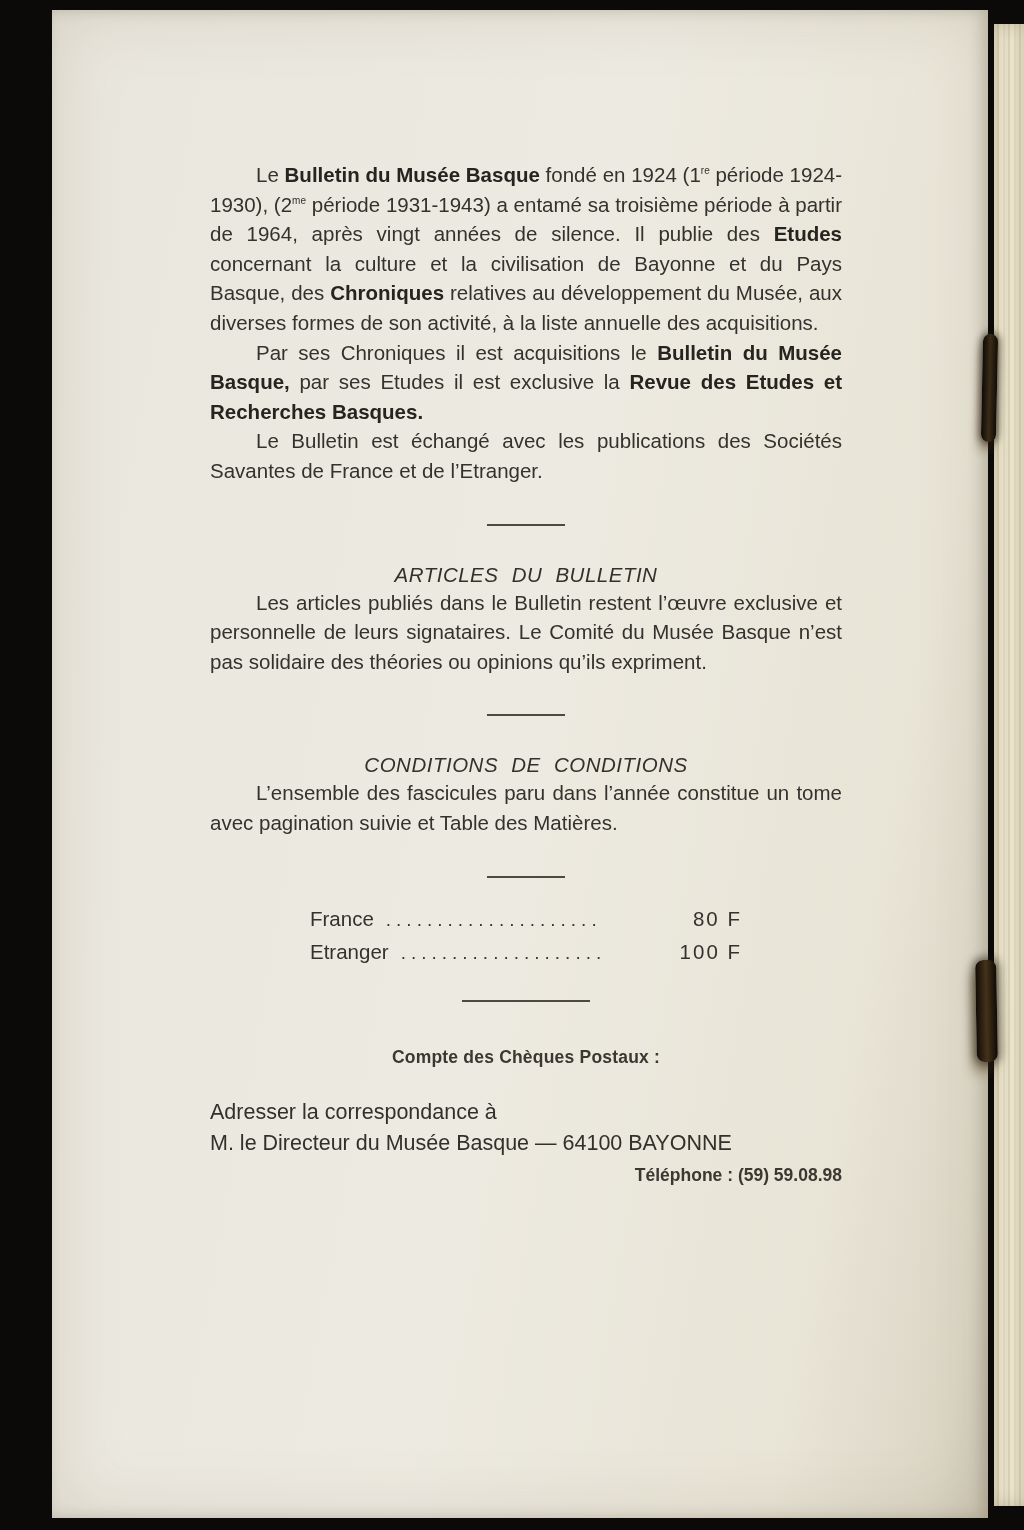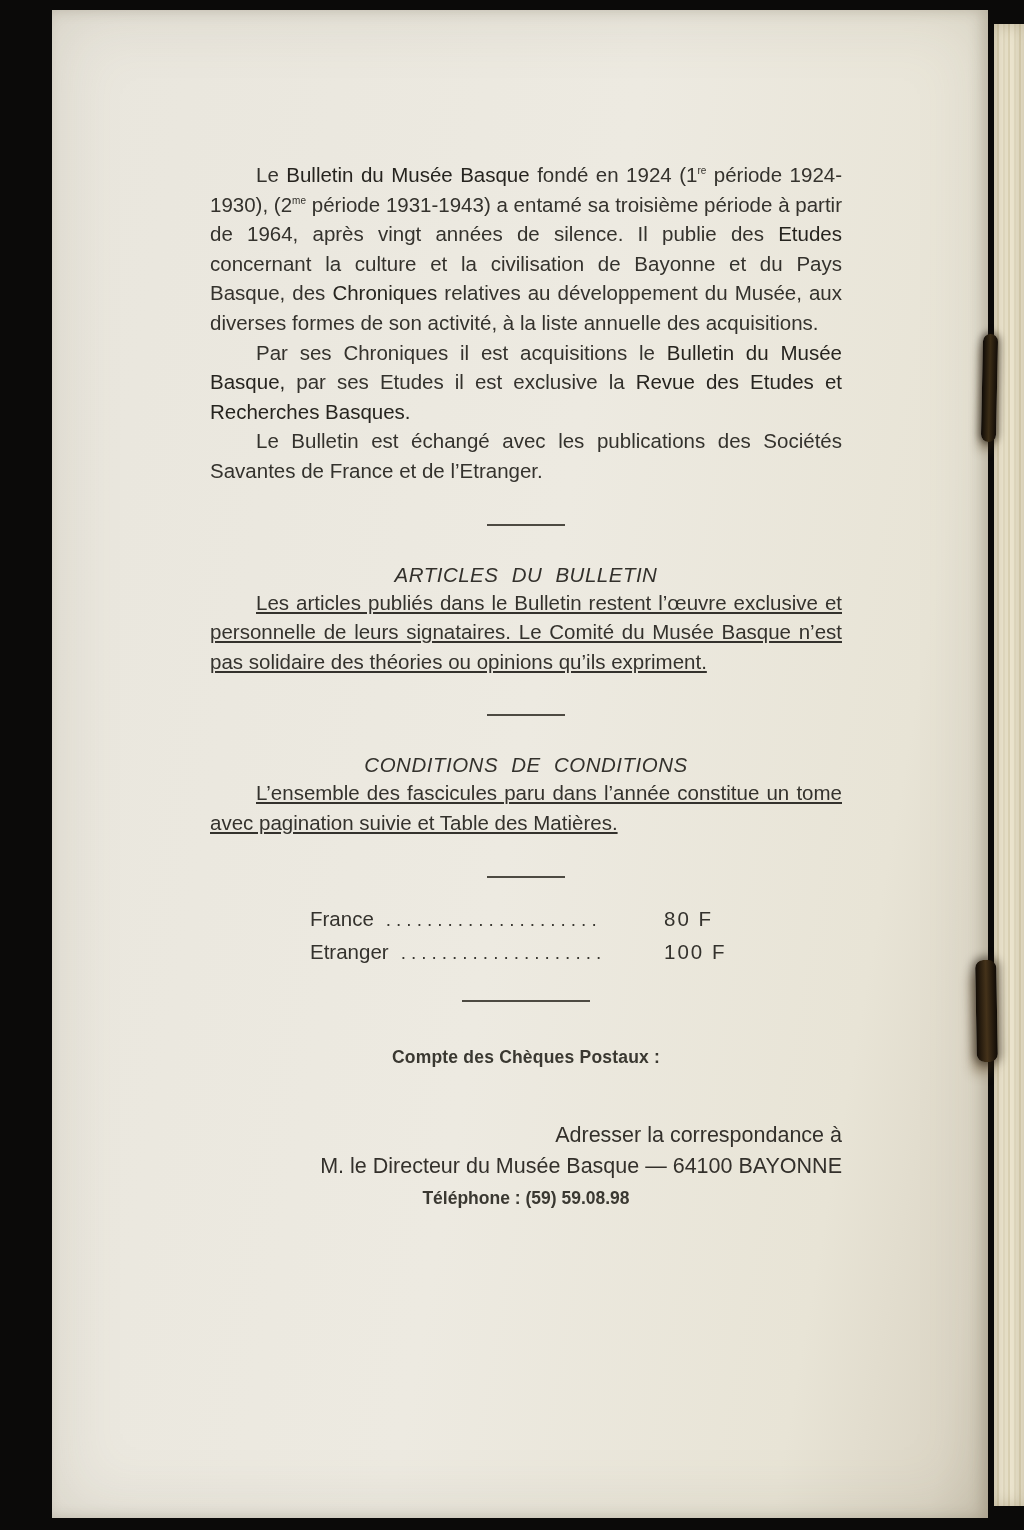--- a/index.html
+++ b/index.html
@@ -31,44 +31,44 @@
     left:976px;top:960px;width:21px;height:102px;
     background:linear-gradient(to right,#120c06,#44321a,#0f0a05);
     box-shadow:0 0 8px 3px rgba(25,17,8,.55), -5px 12px 12px rgba(95,70,35,.4);
     transform:rotate(-1deg);
   }
   .content{
     position:absolute;left:158px;top:150px;width:632px;
     color:#34322d;font-size:20.5px;line-height:29.6px;
   }
   p.body{margin:0;text-align:justify;text-indent:46px;}
-  .b{font-weight:normal;color:#26241f;}
+  .b{font-weight:bold;color:#26241f;}
   sup{font-size:10px;line-height:0;}
   .divider{
     border:0;border-top:2px solid #4d4a42;width:78px;
     margin:38px auto 0 auto;
   }
   .divider.wide{width:128px;margin-top:30px;}
   .heading{
     font-weight:normal;font-size:20.5px;color:#33312c;
     text-align:center;margin:36px 0 0 0;
     letter-spacing:.5px;word-spacing:7px;line-height:26px;font-style:italic;
   }
-  .after-heading{margin-top:26px;text-decoration:underline;}
+  .after-heading{margin-top:26px;}
   .abo{width:432px;margin:26px 0 0 100px;}
   .abo-row{display:flex;align-items:baseline;height:33px;}
   .abo-label{}
   .abo-leader{
     flex:1;overflow:hidden;white-space:nowrap;
     margin:0 12px;letter-spacing:5px;color:#3a3831;font-size:19px;
   }
-  .abo-price{min-width:78px;text-align:left;letter-spacing:2px;}
+  .abo-price{min-width:78px;text-align:right;letter-spacing:2px;}
   .small-lines{margin-top:40px;text-align:center;font-size:17.5px;line-height:30px;font-weight:bold;color:#3a3831;letter-spacing:.2px;}
-  .addr-lines{margin-top:48px;text-align:right;font-size:21.5px;line-height:31.5px;color:#33302b;}
-  .phone-line{text-align:center;font-size:17.5px;line-height:29px;font-weight:bold;color:#3a3831;margin-top:1px;}
+  .addr-lines{margin-top:25px;text-align:left;font-size:21.5px;line-height:31.5px;color:#33302b;}
+  .phone-line{text-align:right;font-size:17.5px;line-height:29px;font-weight:bold;color:#3a3831;margin-top:1px;}
 </style>
 </head>
 <body>
 
 <div>
 
   <div class="paper">
     <div class="content">
 
       <p class="body"><span>Le </span><span class="b">Bulletin du Musée Basque</span><span> fondé en 1924 (1</span><sup>re</sup><span> période 1924-1930), (2</span><sup>me</sup><span> période 1931-1943) a entamé sa troisième période à partir de 1964, après vingt années de silence. Il publie des </span><span class="b">Etudes</span><span> concernant la culture et la civilisation de Bayonne et du Pays Basque, des </span><span class="b">Chroniques</span><span> relatives au développement du Musée, aux diverses formes de son activité, à la liste annuelle des acquisitions.</span></p>

